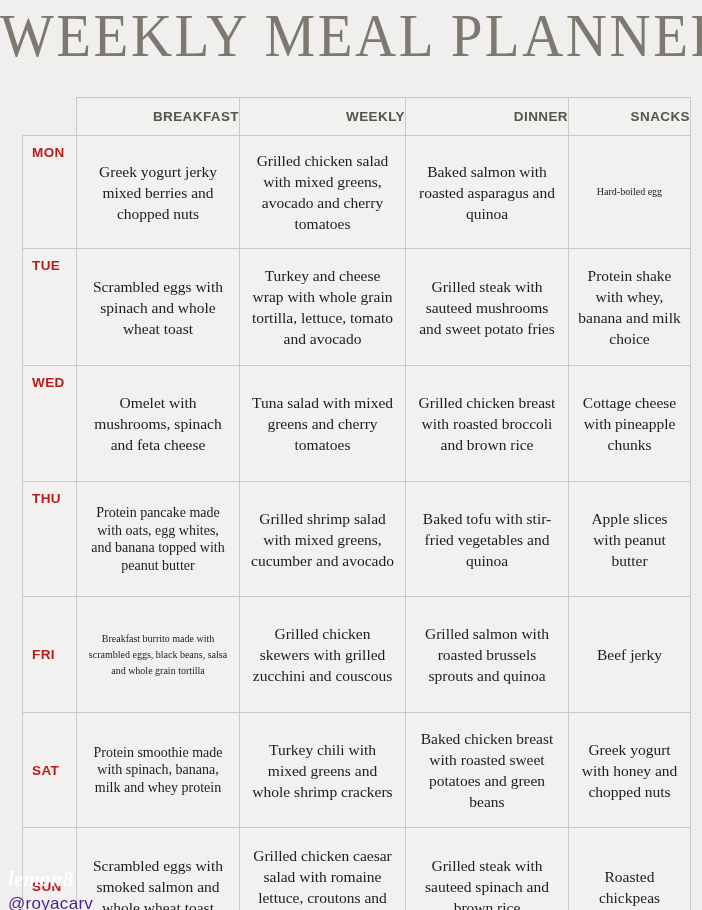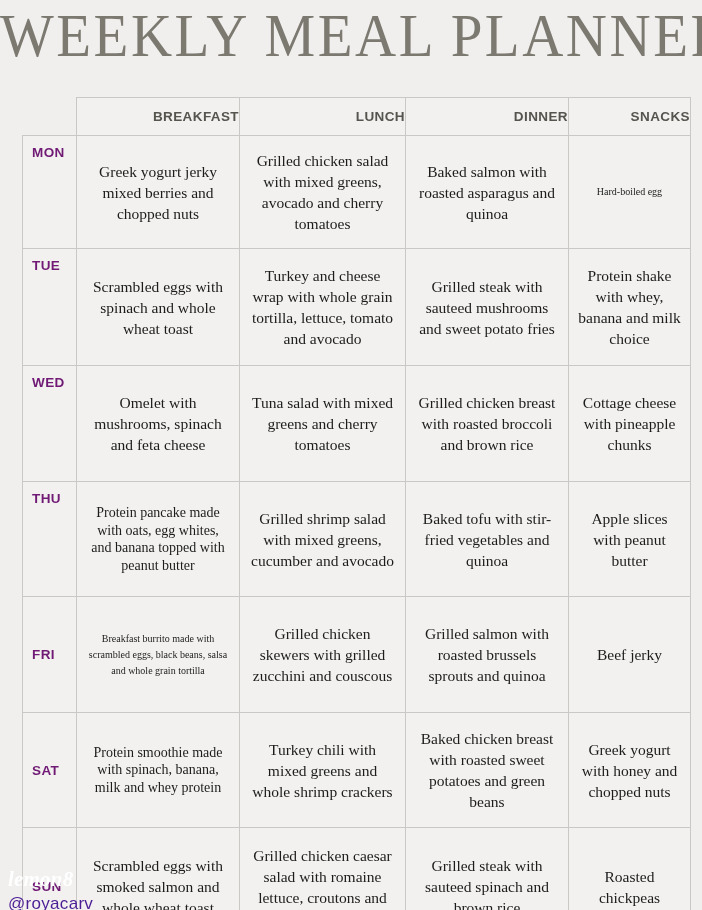--- a/index.html
+++ b/index.html
@@ -69,21 +69,21 @@
   }
   th.corner {
     border: none;
     background: transparent;
   }
 
   
   td.day {
     font-size: 13.5px;
     font-weight: 700;
-    color: #701a75;
+    color: #b91c1c;
     letter-spacing: 0.4px;
     text-align: left;
     padding-left: 9px;
     vertical-align: top;
     padding-top: 9px;
   }
   td.day.mid {
     vertical-align: middle;
     padding-top: 0;
   }
@@ -153,21 +153,21 @@
     <col class="c-day">
       <col class="c-bf">
       <col class="c-lunch">
       <col class="c-dinner">
       <col class="c-snack">
   </colgroup>
   <thead>
     <tr class="head-row">
       <th class="corner"></th>
       <th>BREAKFAST</th>
-      <th>LUNCH</th>
+      <th>WEEKLY</th>
       <th>DINNER</th>
       <th>SNACKS</th>
     </tr>
   </thead>
   <tbody>
     <tr class="r-mon">
       <td class="day">MON</td>
       <td class="meal">Greek yogurt jerky mixed berries and chopped nuts</td>
       <td class="meal">Grilled chicken salad with mixed greens, avocado and cherry tomatoes</td>
       <td class="meal">Baked salmon with roasted asparagus and quinoa</td>

